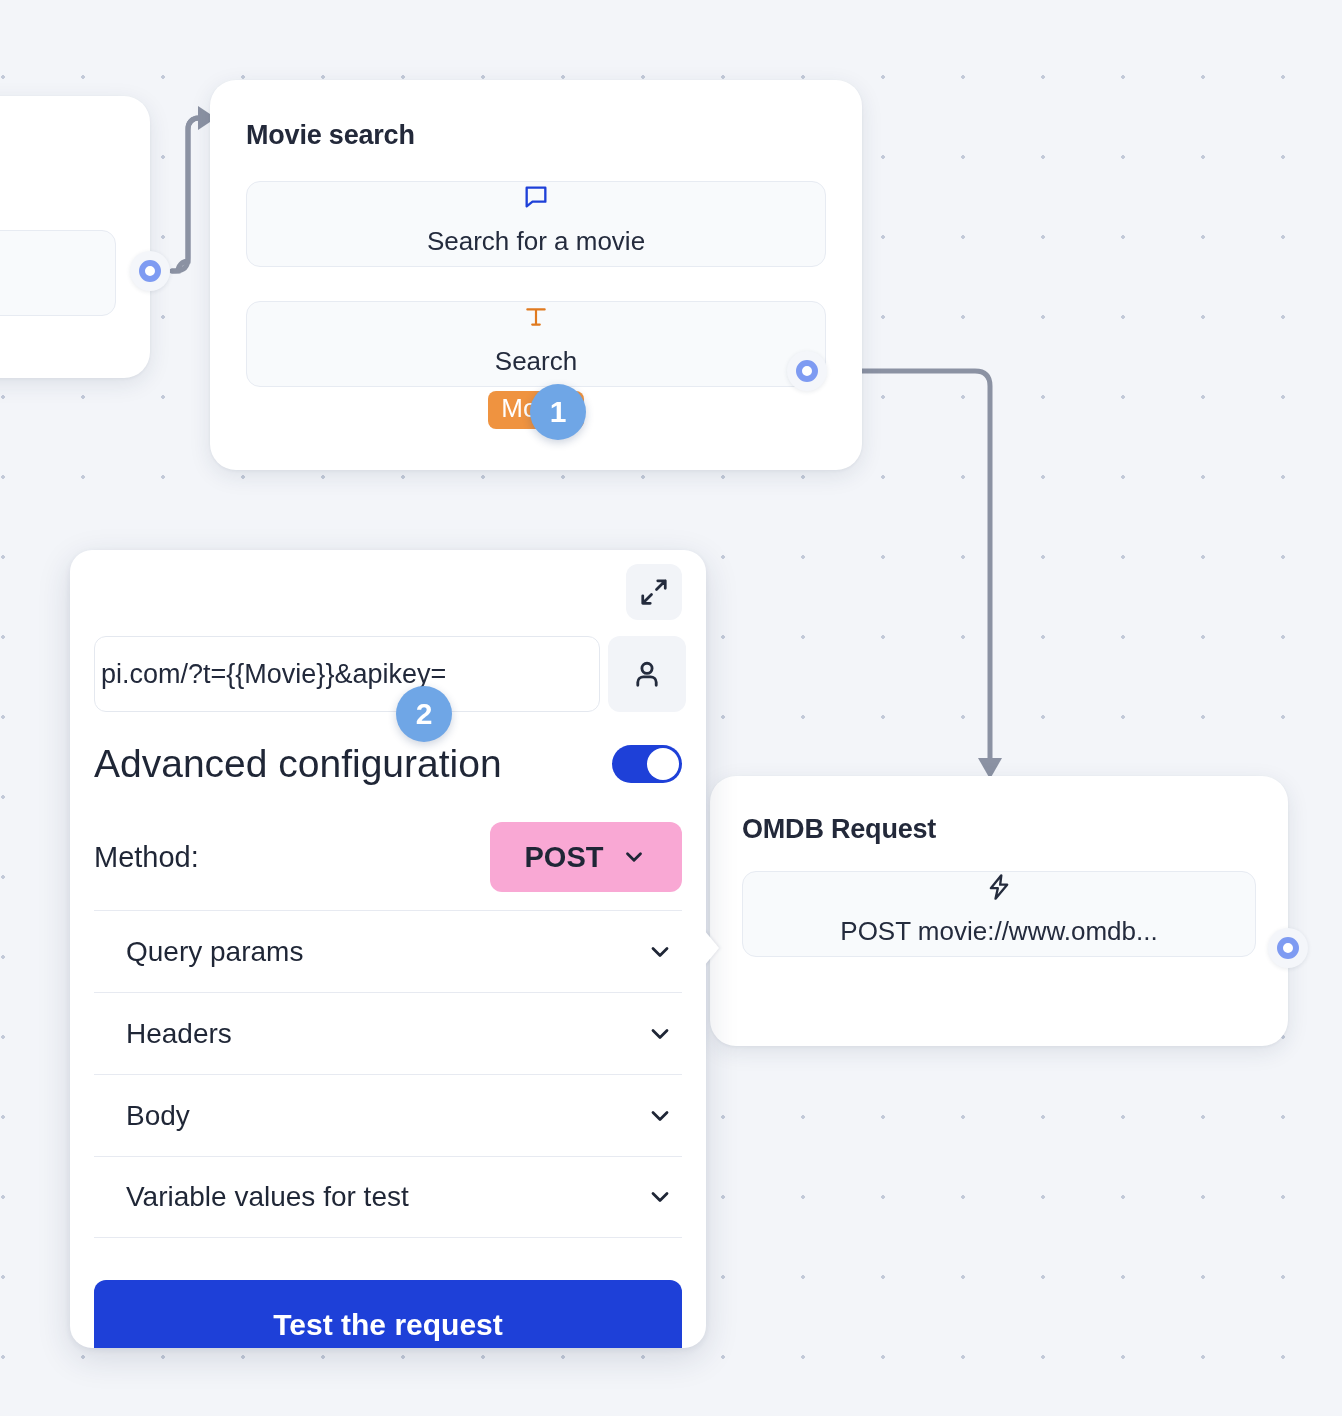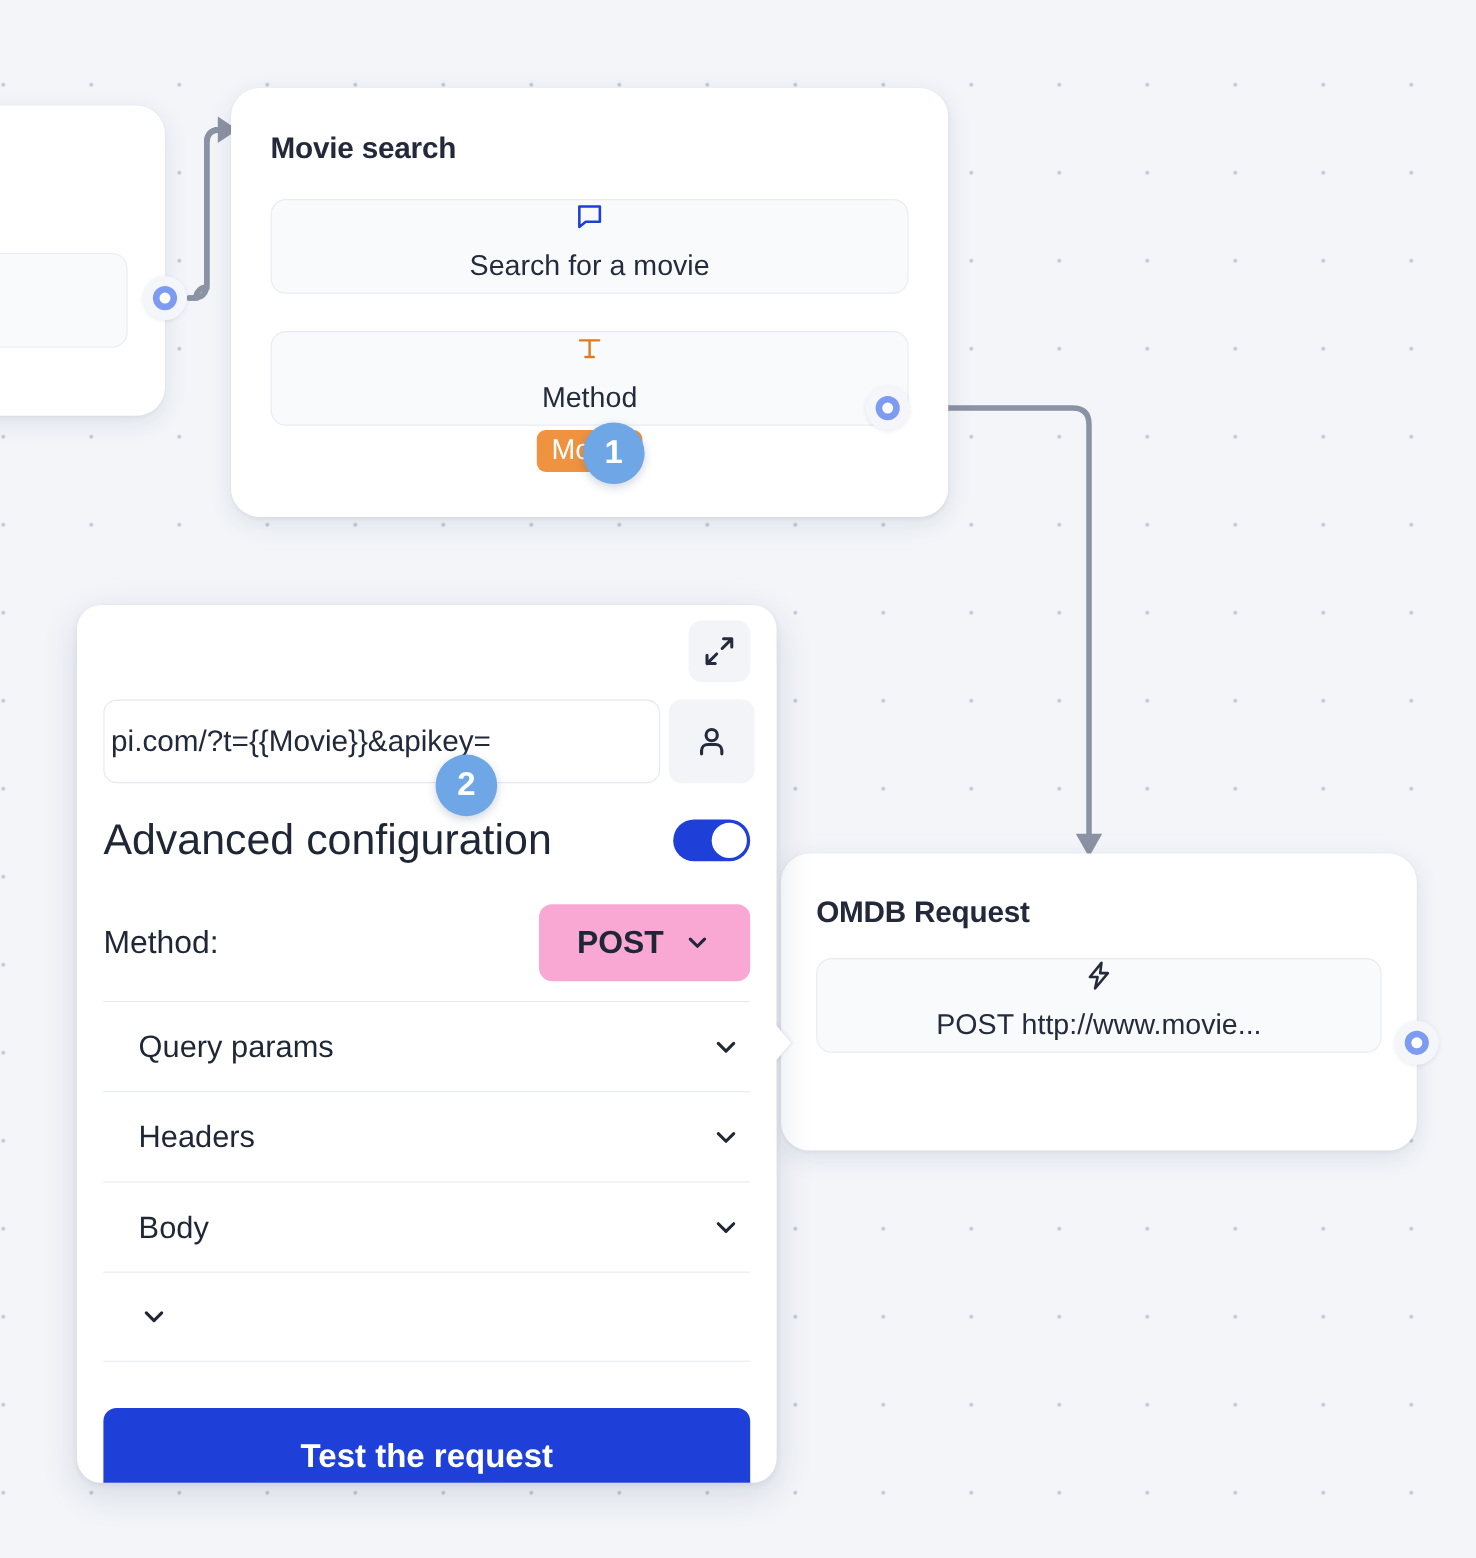--- a/index.html
+++ b/index.html
@@ -236,34 +236,34 @@
     </span>
     <span>Search for a movie</span>
   </div>
 
   <div class="node-row">
     <span class="ic">
       <svg width="26" height="26" viewBox="0 0 24 24" fill="none" stroke="#e07a1f" stroke-width="2" stroke-linecap="round">
         <path d="M4 5h16M12 5v14M8.5 19h7"></path>
       </svg>
     </span>
-    <span>Method</span>
+    <span>Search</span>
     <span class="tag-movie">Movie</span>
   </div>
 </div>
 
 <div class="node" id="node-omdb">
   <div class="node-title">OMDB Request</div>
   <div class="node-row">
     <span class="ic">
       <svg width="28" height="28" viewBox="0 0 24 24" fill="none" stroke="#242b3d" stroke-width="2" stroke-linecap="round" stroke-linejoin="round">
         <path d="M14 2 5 13h6l-2 9 10-12h-6z"></path>
       </svg>
     </span>
-    <span>POST http://www.movie...</span>
+    <span>POST movie://www.omdb...</span>
   </div>
 </div>
 
 <div class="dot" id="dot-left">
     <i></i>
   </div>
 <div class="dot" id="dot-movie">
     <i></i>
   </div>
 <div class="dot" id="dot-omdb">
@@ -323,20 +323,21 @@
         <path d="M6 9l6 6 6-6"></path>
         </svg>
     </div>
     <div class="acc-item">
       <span>Body</span>
       <svg width="28" height="28" viewBox="0 0 24 24" fill="none" stroke="#1f2636" stroke-width="2.4" stroke-linecap="round" stroke-linejoin="round">
         <path d="M6 9l6 6 6-6"></path>
         </svg>
     </div>
     <div class="acc-item">
+      <span>Variable values for test</span>
       <svg width="28" height="28" viewBox="0 0 24 24" fill="none" stroke="#1f2636" stroke-width="2.4" stroke-linecap="round" stroke-linejoin="round">
         <path d="M6 9l6 6 6-6"></path>
         </svg>
     </div>
   </div>
 
   <div class="test-btn">
     <span>Test the request</span>
   </div>
 </div>

